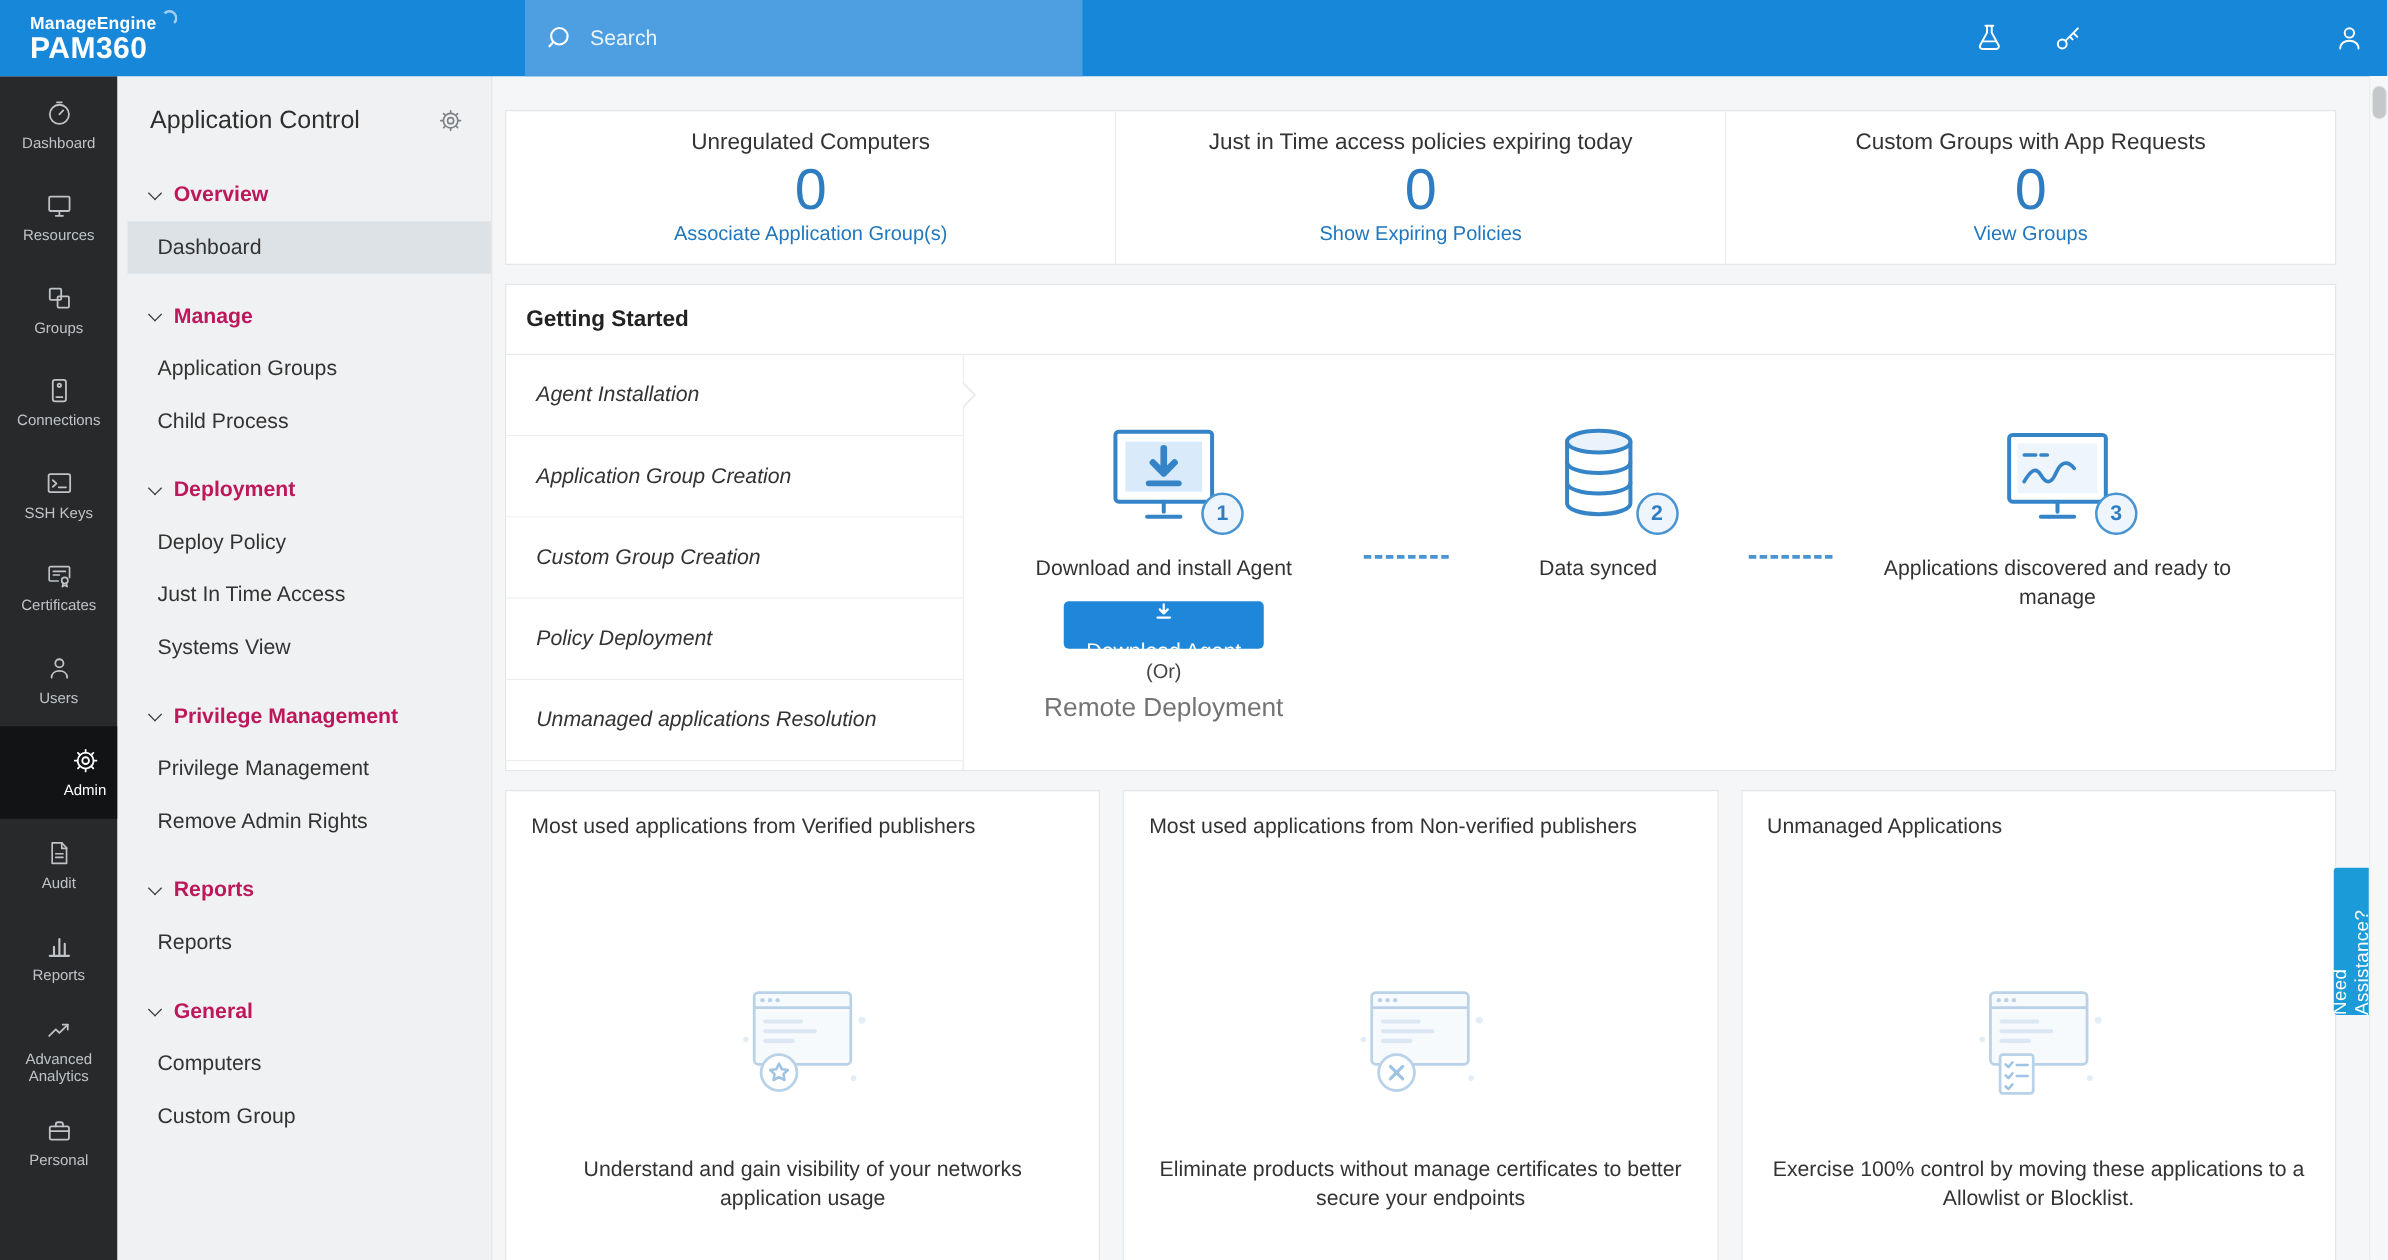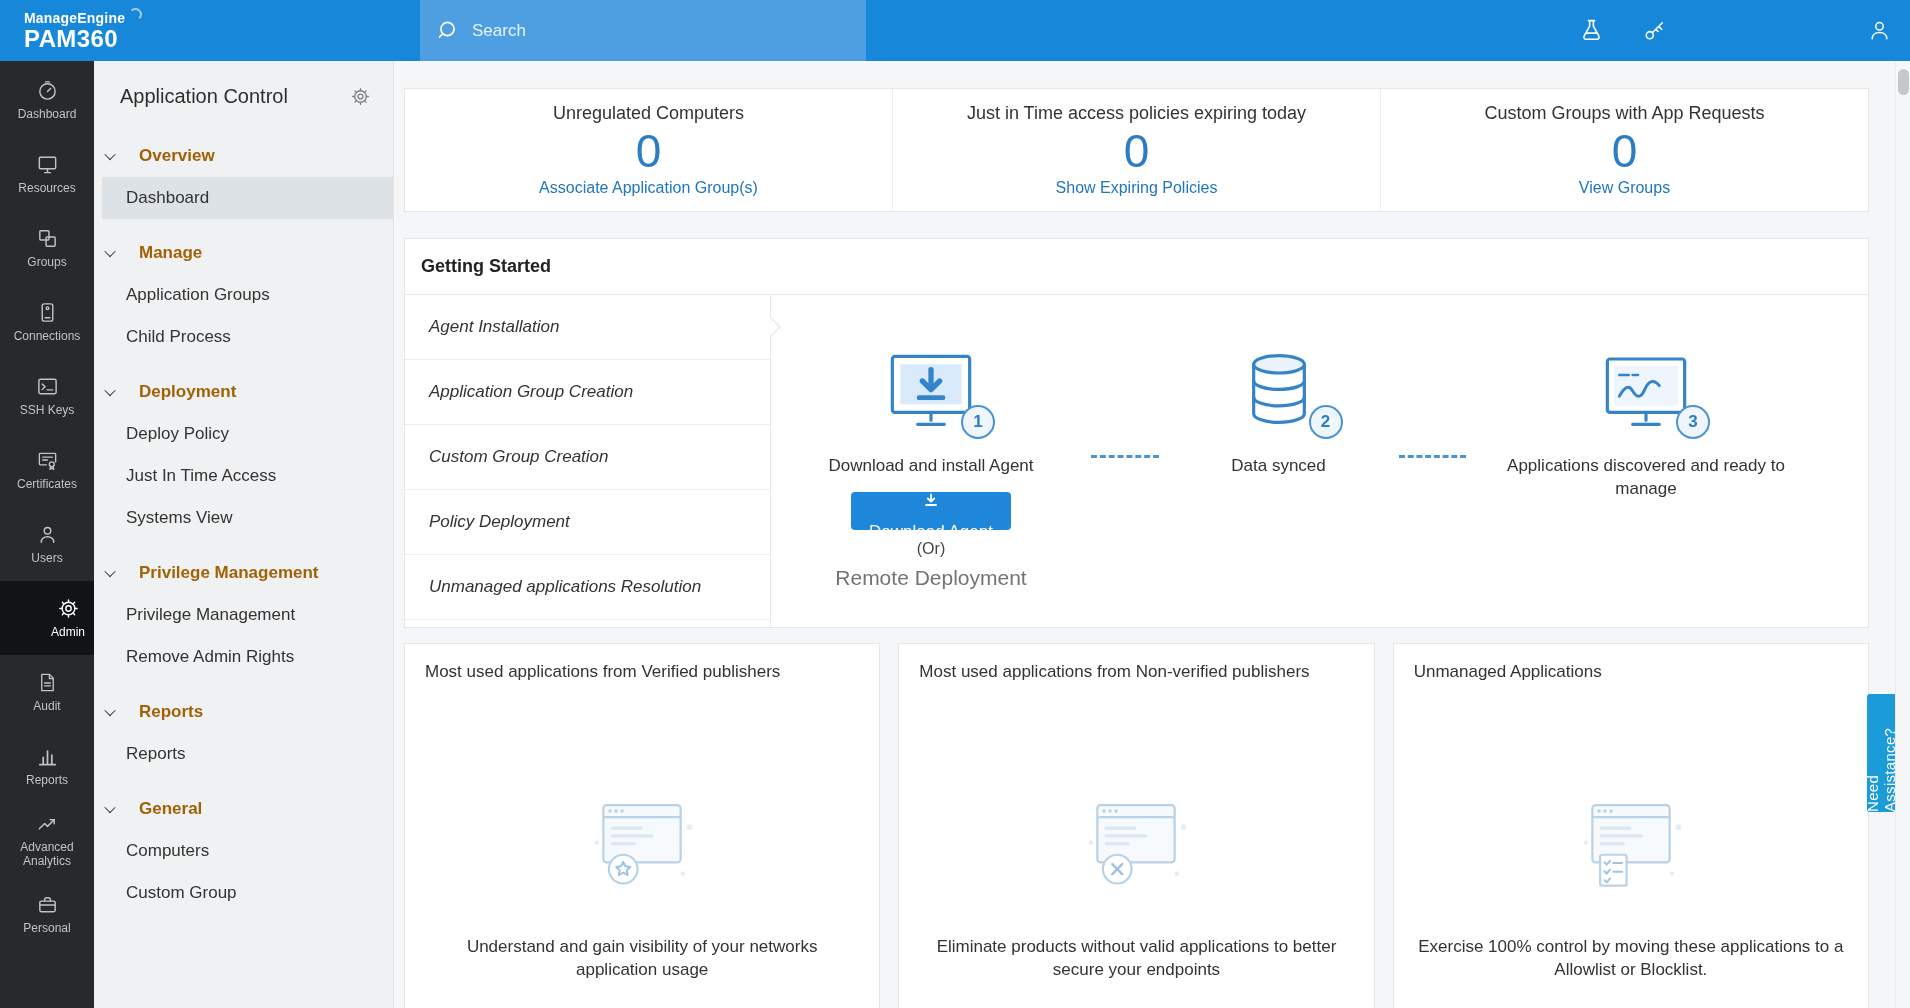--- a/index.html
+++ b/index.html
@@ -32,37 +32,37 @@
   .rail-label { font-size: 12px; line-height: 1.15; text-align: center; max-width: 84px; }
   .rail-item.active { background: #121315; color: #ffffff; padding-left: 42px; }
 
   
   .sidebar { width: 300px; background: #f0f1f2; border-right: 1px solid #e2e3e5; flex: none; overflow: hidden; }
   .sidebar-head { display: flex; align-items: center; justify-content: space-between; padding: 24px 22px 14px 26px; }
   .sidebar-title { font-size: 20px; color: #2e2e2e; }
   .sidebar-gear { cursor: pointer; display: flex; }
   .sidebar-gear svg { width: 21px; height: 21px; color: #7d8287; }
   .side-section { margin-top: 13px; }
-  .side-header { display: flex; align-items: center; gap: 25px; padding: 11px 12px; font-size: 17px; font-weight: 700; color: #a16207; cursor: pointer; }
+  .side-header { display: flex; align-items: center; gap: 11px; padding: 11px 26px; font-size: 17px; font-weight: 700; color: #be185d; cursor: pointer; }
   .chev { width: 8px; height: 8px; border-right: 1.7px solid #3a3a3a; border-bottom: 1.7px solid #3a3a3a; transform: rotate(45deg) translate(-1px,-1px); flex: none; }
   .side-item { padding: 11px 24px 11px 32px; font-size: 17px; color: #333; cursor: pointer; }
   .side-item.active { background: #dde2e6; margin-left: 8px; padding-left: 24px; }
 
   
   .main { flex: 1; background: #f5f6f7; padding: 27px 41px 0 10px; overflow: hidden; }
 
   .stats-row { display: flex; background: #fff; border: 1px solid #e4e6e8; height: 124px; }
   .stat { flex: 1; display: flex; flex-direction: column; align-items: center; justify-content: center; gap: 1px; border-left: 1px solid #eceeef; }
   .stat:first-child { border-left: none; }
   .stat-title { font-size: 18px; color: #333; }
   .stat-value { font-size: 46px; color: #2e7cc1; line-height: 1.15; }
   .stat-link { font-size: 16px; color: #2077bd; cursor: pointer; text-decoration: none; }
 
   
-  .gs { background: #fff; border: 1px solid #e4e6e8; margin-top: 26px; height: 390px; display: flex; flex-direction: column; }
+  .gs { background: #fff; border: 1px solid #e4e6e8; margin-top: 15px; height: 390px; display: flex; flex-direction: column; }
   .gs-head { height: 56px; flex: none; display: flex; align-items: center; padding: 0 16px; font-size: 18px; font-weight: 700; color: #222; border-bottom: 1px solid #e8eaec; }
   .gs-body { flex: 1; display: flex; min-height: 0; }
   .gs-tabs { width: 366px; flex: none; border-right: 1px solid #e8eaec; display: flex; flex-direction: column; }
   .gs-tab { height: 65px; flex: none; display: flex; align-items: center; padding: 0 24px; font-size: 17px; color: #333; border-bottom: 1px solid #eceeef; position: relative; cursor: pointer; background: #fff; font-style: italic; }
   .gs-tab.active::before { content: ""; position: absolute; right: -11px; top: 50%; margin-top: -10px; border-top: 10px solid transparent; border-bottom: 10px solid transparent; border-left: 10px solid #e8eaec; }
   .gs-tab.active::after { content: ""; position: absolute; right: -9px; top: 50%; margin-top: -9px; border-top: 9px solid transparent; border-bottom: 9px solid transparent; border-left: 9px solid #fff; }
   .gs-steps { flex: 1; display: flex; padding: 48px 62px 0 20px; }
   .step { display: flex; flex-direction: column; align-items: center; text-align: center; flex: none; }
   .step.s1 { width: 280px; } .step.s2 { width: 200px; } .step.s3 { width: 320px; }
   .connector { flex: 1; height: 0; border-top: 3px dashed #4a94d2; margin: 112px 20px 0; }
@@ -440,21 +440,21 @@
               <rect x="20" y="10" width="70" height="52" rx="3" fill="#f6fafd" stroke="#b9d2e7" stroke-width="2"></rect>
               <path d="M20 21h70" stroke="#b9d2e7" stroke-width="2"></path>
               <circle cx="26" cy="15.5" r="1.6" fill="#b9d2e7"></circle>
               <circle cx="31.5" cy="15.5" r="1.6" fill="#b9d2e7"></circle>
               <circle cx="37" cy="15.5" r="1.6" fill="#b9d2e7"></circle>
               <path d="M28 31h26M28 38h36M28 45h20" stroke="#dbe8f3" stroke-width="3" stroke-linecap="round"></path>
               <circle cx="38" cy="68" r="13" fill="#ffffff" stroke="#b9d2e7" stroke-width="2"></circle>
               <path d="M33.5 63.5l9 9M42.5 63.5l-9 9" stroke="#9fc3e2" stroke-width="2.2" stroke-linecap="round"></path>
             </svg>
         </div>
-        <div class="card-desc">Eliminate products without valid applications to better secure your endpoints</div>
+        <div class="card-desc">Eliminate products without manage certificates to better secure your endpoints</div>
       </div>
 
       <div class="insight-card">
         <div class="card-title">Unmanaged Applications</div>
         <div class="card-art">
           <svg viewBox="0 0 110 96" fill="none">
               <circle cx="14" cy="44" r="2" fill="#e3edf6"></circle>
               <circle cx="98" cy="30" r="2.5" fill="#e3edf6"></circle>
               <circle cx="92" cy="72" r="2" fill="#e3edf6"></circle>
               <rect x="20" y="10" width="70" height="52" rx="3" fill="#f6fafd" stroke="#b9d2e7" stroke-width="2"></rect>

